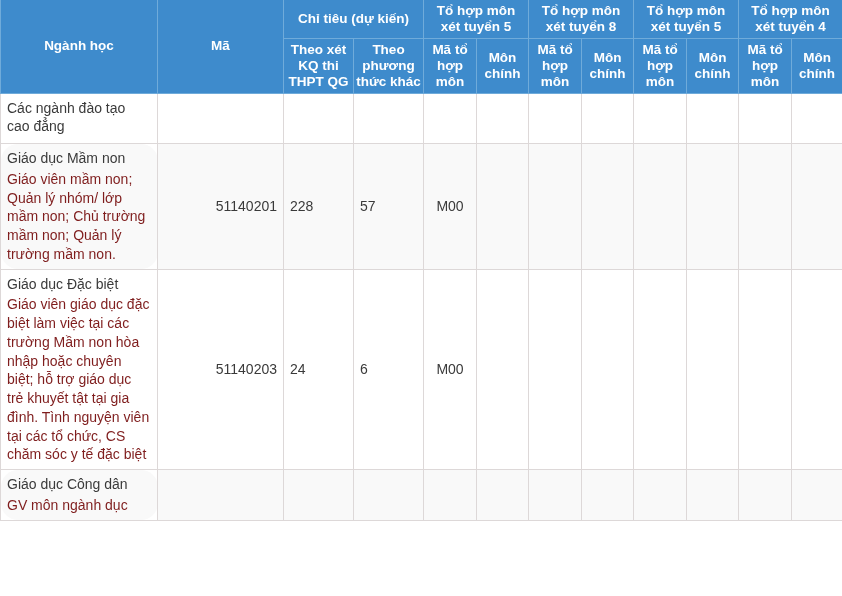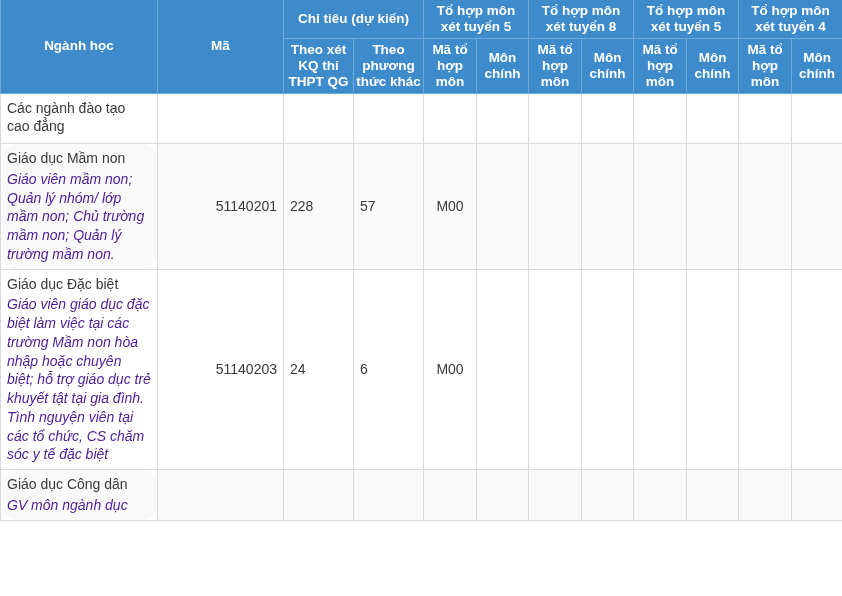--- a/index.html
+++ b/index.html
@@ -53,23 +53,22 @@
   td.col-code { text-align: right; padding-left: 8px; }
   td.col-num  { text-align: left; }
   td.col-combo { text-align: center; padding-left: 6px; }
 
   .major-title {
     color: #3a3a3a;
     display: block;
     margin-bottom: 2px;
   }
   .major-desc {
-    color: #4c1d95;
+    color: #7f1d1d;
     display: block;
-    font-style: italic;
   }
 </style>
 </head>
 <body>
 
 <table class="admissions">
   <colgroup>
     <col style="width:157px">
     <col style="width:126px">
     <col style="width:70px">

